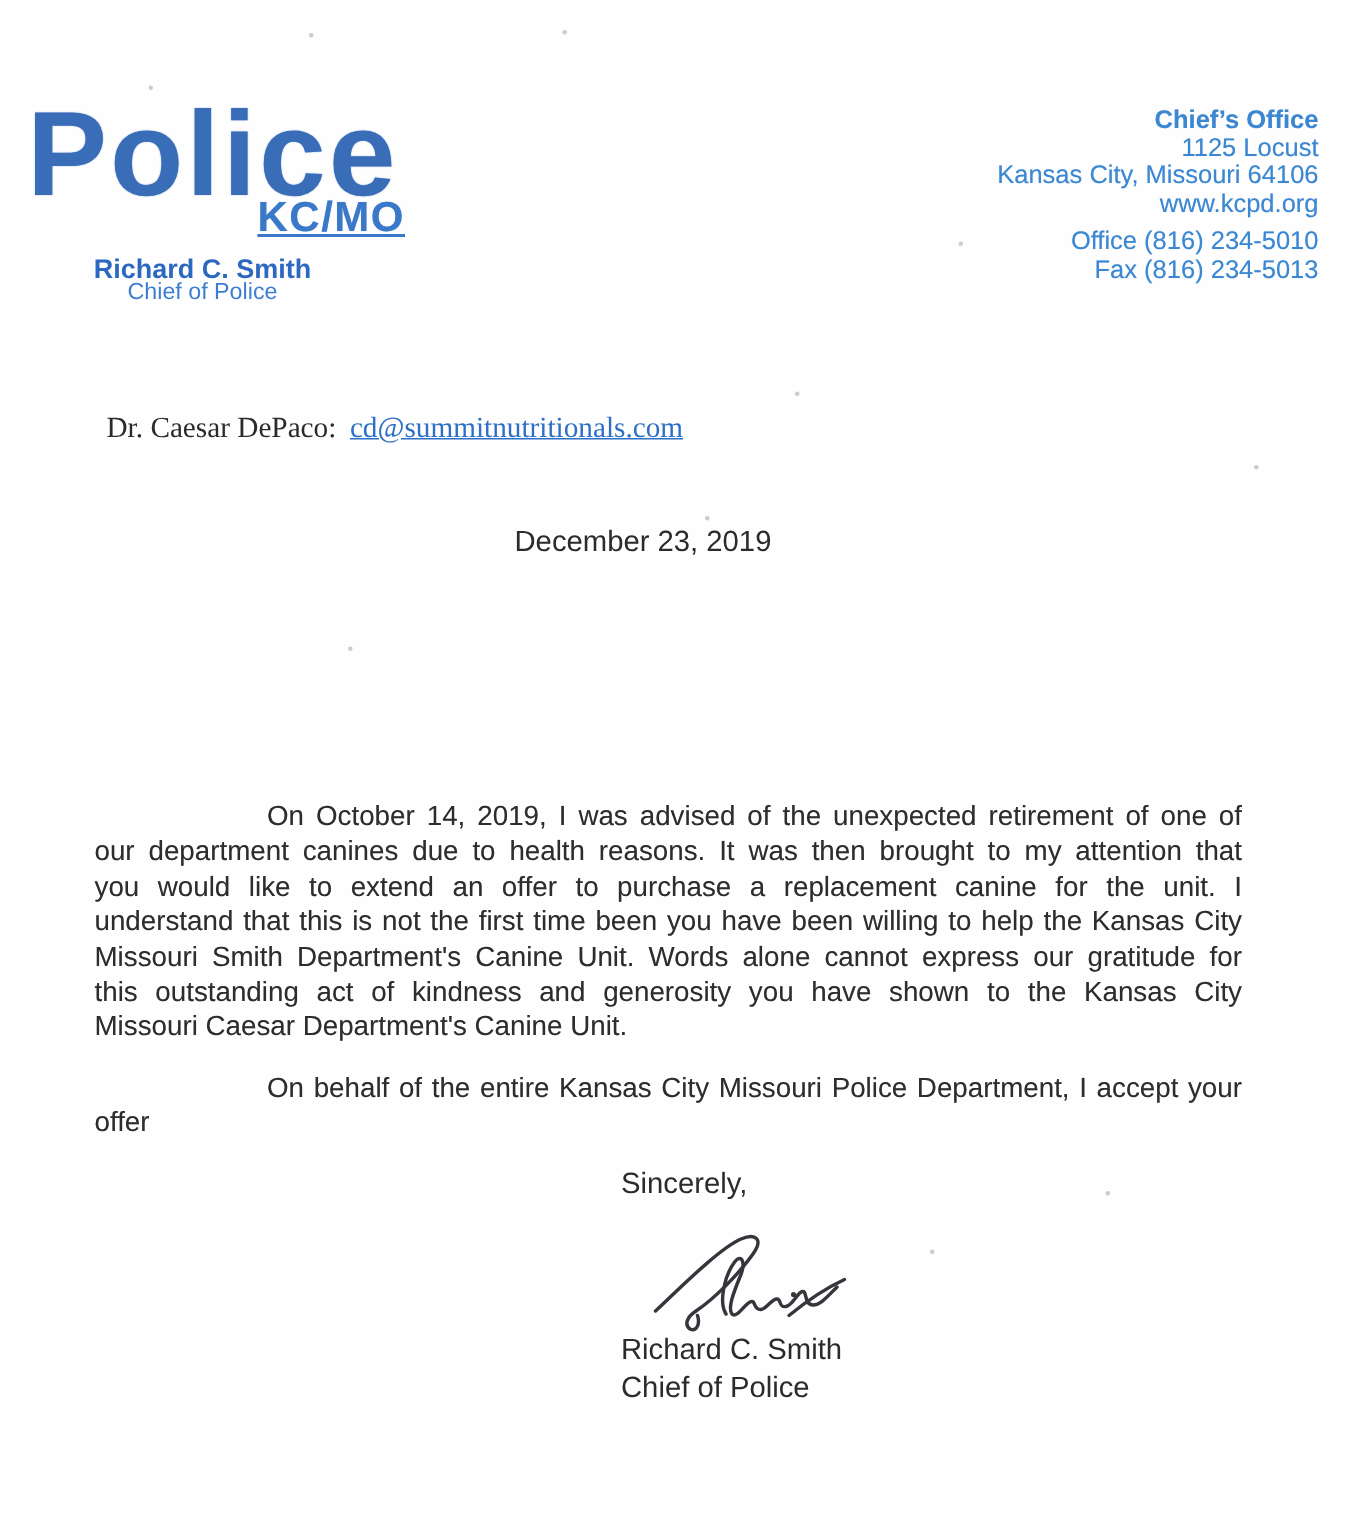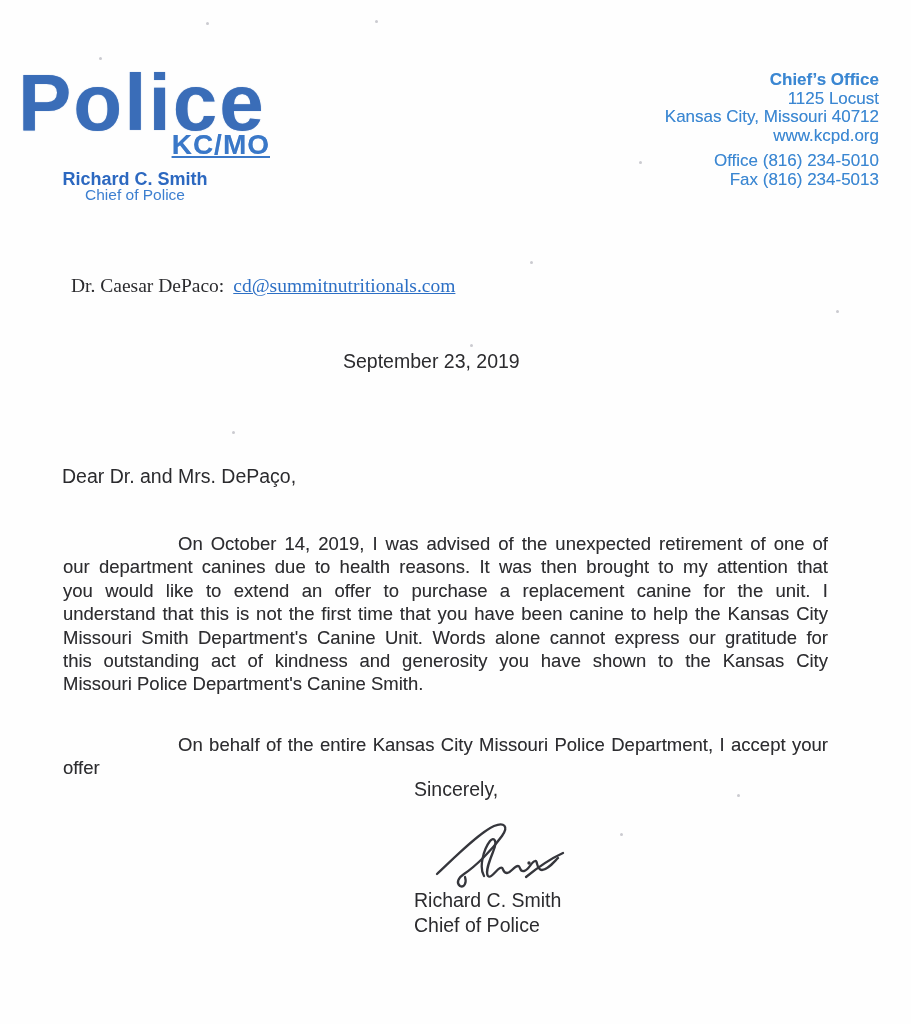--- a/index.html
+++ b/index.html
@@ -43,21 +43,21 @@
   .recipient { position:absolute; left:71px; top:275px; font-size:19.5px;font-family:Liberation Serif, serif; }
   .email-link { color:#2c6fc5; text-decoration:underline; margin-left:9px; cursor:pointer; }
   .date-line   { position:absolute; left:343px; top:350px; font-size:19.5px; }
   .salutation  { position:absolute; left:62px;  top:465px; font-size:19.5px; }
   .para {
     position:absolute; left:63px; width:765px;
     font-size:18.5px; line-height:23.4px; color:#2d2d30;
     text-shadow:0 0 .4px rgba(45,45,48,.35);
   }
   .p1 { top:532px; }
-  .p2 { top:733px; }
+  .p2 { top:713px; }
   .jline { text-align:justify; text-align-last:justify; }
   .jline.first { text-indent:115px; }
   .jline.last  { text-align:left; text-align-last:left; }
   
   .valediction { position:absolute; left:414px; top:778px; font-size:19.5px; }
   .signature-svg { position:absolute; left:434px; top:820px; }
   .signature-svg path { fill:none; stroke:#35363c; stroke-width:2.3; stroke-linecap:round; }
   .sig-name  { position:absolute; left:414px; top:889px; font-size:19.5px; }
   .sig-title { position:absolute; left:414px; top:914px; font-size:19.5px; }
   
@@ -70,42 +70,41 @@
 <div class="page">
 
   <div class="logo-police">Police</div>
   <div class="logo-kcmo">KC/MO</div>
   <div class="officer-name">Richard C. Smith</div>
   <div class="officer-title">Chief of Police</div>
 
   <div class="contact">
     <div class="office-name">Chief’s Office</div>
     <div>1125 Locust</div>
-    <div>Kansas City, Missouri 40712</div>
+    <div>Kansas City, Missouri 64106</div>
     <div>www.kcpd.org</div>
     <div class="phone">Office (816) 234-5010</div>
     <div>Fax (816) 234-5013</div>
   </div>
 
   <div class="recipient">
     <span>Dr. Caesar DePaco:</span><a class="email-link">cd@summitnutritionals.com</a>
   </div>
 
-  <div class="date-line">September 23, 2019</div>
+  <div class="date-line">December 23, 2019</div>
 
-  <div class="salutation">Dear Dr. and Mrs. DePaço,</div>
 
   <div class="para p1">
     <div class="jline first">On October 14, 2019, I was advised of the unexpected retirement of one of</div>
     <div class="jline">our department canines due to health reasons. It was then brought to my attention that</div>
     <div class="jline">you would like to extend an offer to purchase a replacement canine for the unit. I</div>
-    <div class="jline">understand that this is not the first time that you have been canine to help the Kansas City</div>
+    <div class="jline">understand that this is not the first time been you have been willing to help the Kansas City</div>
     <div class="jline">Missouri Smith Department's Canine Unit. Words alone cannot express our gratitude for</div>
     <div class="jline">this outstanding act of kindness and generosity you have shown to the Kansas City</div>
-    <div class="jline last">Missouri Police Department's Canine Smith.</div>
+    <div class="jline last">Missouri Caesar Department's Canine Unit.</div>
   </div>
 
   <div class="para p2">
     <div class="jline first">On behalf of the entire Kansas City Missouri Police Department, I accept your offer</div>
   </div>
 
   <div class="valediction">Sincerely,</div>
 
   <svg class="signature-svg" width="132" height="70" viewBox="0 0 132 70" aria-hidden="true">
     <path d="M3,54 C20,38 46,12 60,6 C70,2 75,6 68,16 C58,30 42,46 30,54 C24,58 22,63 26,66 C30,68 33,63 31,57"></path>

